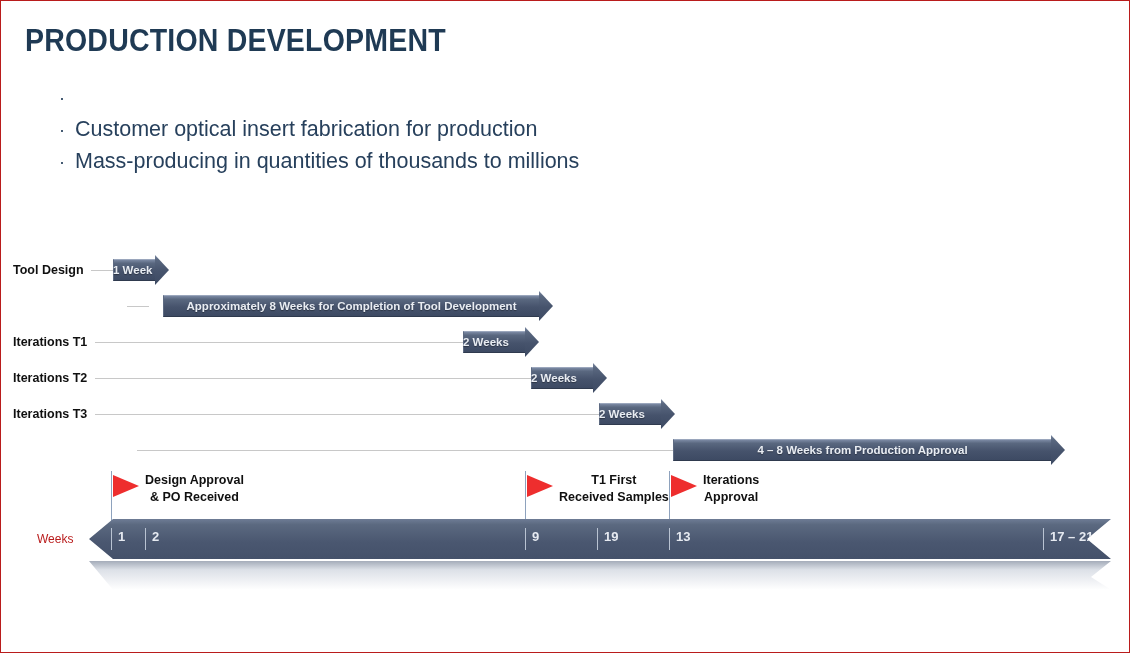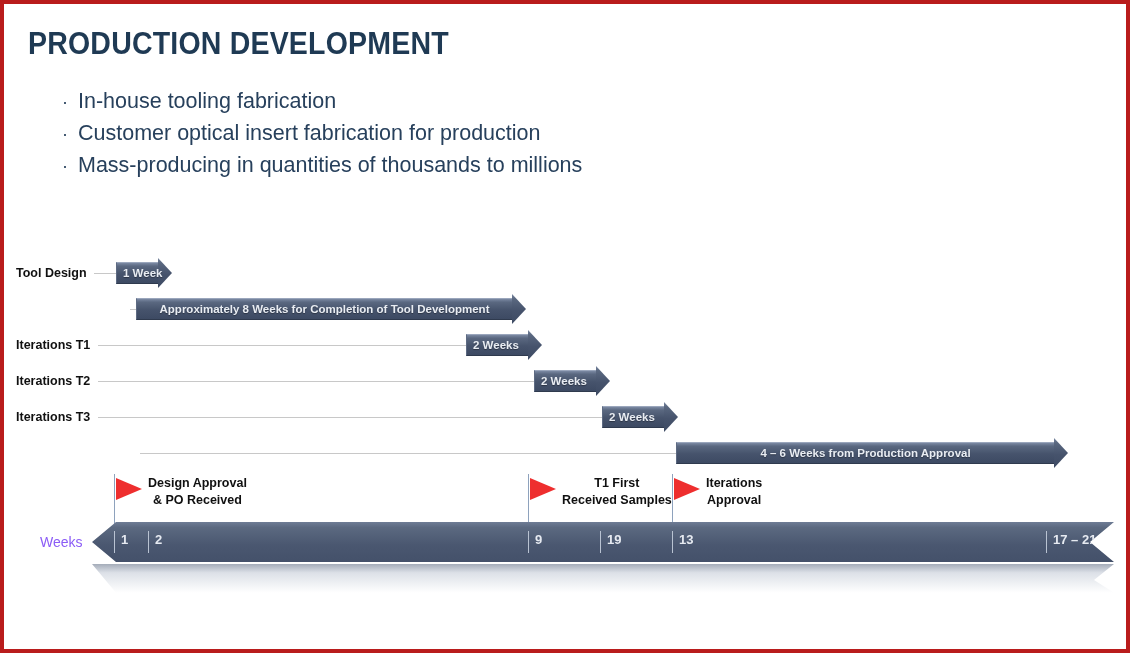--- a/index.html
+++ b/index.html
@@ -9,21 +9,21 @@
   }
   body {
     font-family: "Liberation Sans", sans-serif;
   }
   #slide {
     position: relative;
     width: 1130px;
     height: 653px;
     box-sizing: border-box;
     background: #ffffff;
-    border: 4px solid #b91c1c;
+    border: 1px solid #b91c1c;
     outline: 1px solid #2b3f55;
     overflow: hidden;
   }
 
   
   #title {
     position: absolute;
     left: 24px;
     top: 22px;
     font-size: 31px;
@@ -122,21 +122,21 @@
     bottom: 0;
     display: flex;
     align-items: center;
     justify-content: center;
     color: #e9edf3;
     font-size: 11.5px;
     font-weight: bold;
     white-space: nowrap;
     text-shadow: 0 1px 1px rgba(0,0,0,.35);
   }
-  .bar.small .txt { justify-content: flex-start; padding-left: 7px; }
+  .bar.small .txt { justify-content: flex-start; }
 
   
   #milestones {
     position: absolute;
     left: 0;
     top: 466px;
     width: 1124px;
     height: 62px;
   }
   .ms {
@@ -181,22 +181,22 @@
     top: 518px;
     width: 1124px;
     height: 90px;
   }
   #weeks-label {
     position: absolute;
     left: 36px;
     top: 0;
     height: 40px;
     line-height: 40px;
-    font-size: 14px;
-    color: #8b5cf6;
+    font-size: 12px;
+    color: #b91c1c;
   }
   #timeline {
     position: absolute;
     left: 88px;
     top: 0;
     width: 1022px;
     height: 40px;
     background: linear-gradient(to bottom,#6e7c95 0%, #5b6980 14%, #4a5770 58%, #44516a 100%);
     clip-path: polygon(24px 0, 100% 0, calc(100% - 24px) 50%, 100% 100%, 24px 100%, 0 50%);
   }
@@ -228,21 +228,20 @@
 </head>
 <body>
 
 <div id="slide">
 
   <div id="title">PRODUCTION DEVELOPMENT</div>
 
   <div id="bullets">
     <div class="bullet">
       <span class="dot">·</span>
-      <span>In-house tooling fabrication</span>
     </div>
     <div class="bullet">
       <span class="dot">·</span>
       <span>Customer optical insert fabrication for production</span>
     </div>
     <div class="bullet">
       <span class="dot">·</span>
       <span>Mass-producing in quantities of thousands to millions</span>
     </div>
   </div>
@@ -254,21 +253,21 @@
       <div class="row-line" style="left:90px; width:22px"></div>
       <div class="bar small" style="left:112px; width:56px">
         <div class="body"></div>
         <div class="tip"></div>
         <div class="txt">1 Week</div>
       </div>
     </div>
 
     <div class="row" style="top:40px">
       <div class="row-line" style="left:126px; width:22px"></div>
-      <div class="bar" style="left:132px; width:390px">
+      <div class="bar" style="left:162px; width:390px">
         <div class="body"></div>
         <div class="tip"></div>
         <div class="txt">Approximately 8 Weeks for Completion of Tool Development</div>
       </div>
     </div>
 
     <div class="row" style="top:76px">
       <span class="row-label">Iterations T1</span>
       <div class="row-line" style="left:94px; width:368px"></div>
       <div class="bar small" style="left:462px; width:76px">
@@ -296,21 +295,21 @@
         <div class="tip"></div>
         <div class="txt">2 Weeks</div>
       </div>
     </div>
 
     <div class="row" style="top:184px">
       <div class="row-line" style="left:136px; width:536px"></div>
       <div class="bar" style="left:672px; width:392px">
         <div class="body"></div>
         <div class="tip"></div>
-        <div class="txt">4 – 6 Weeks from Production Approval</div>
+        <div class="txt">4 – 8 Weeks from Production Approval</div>
       </div>
     </div>
 
   </div>
 
   <div id="milestones">
     <div class="ms" style="left:110px">
       <div class="pole"></div>
       <div class="flag"></div>
       <div class="ms-label">

